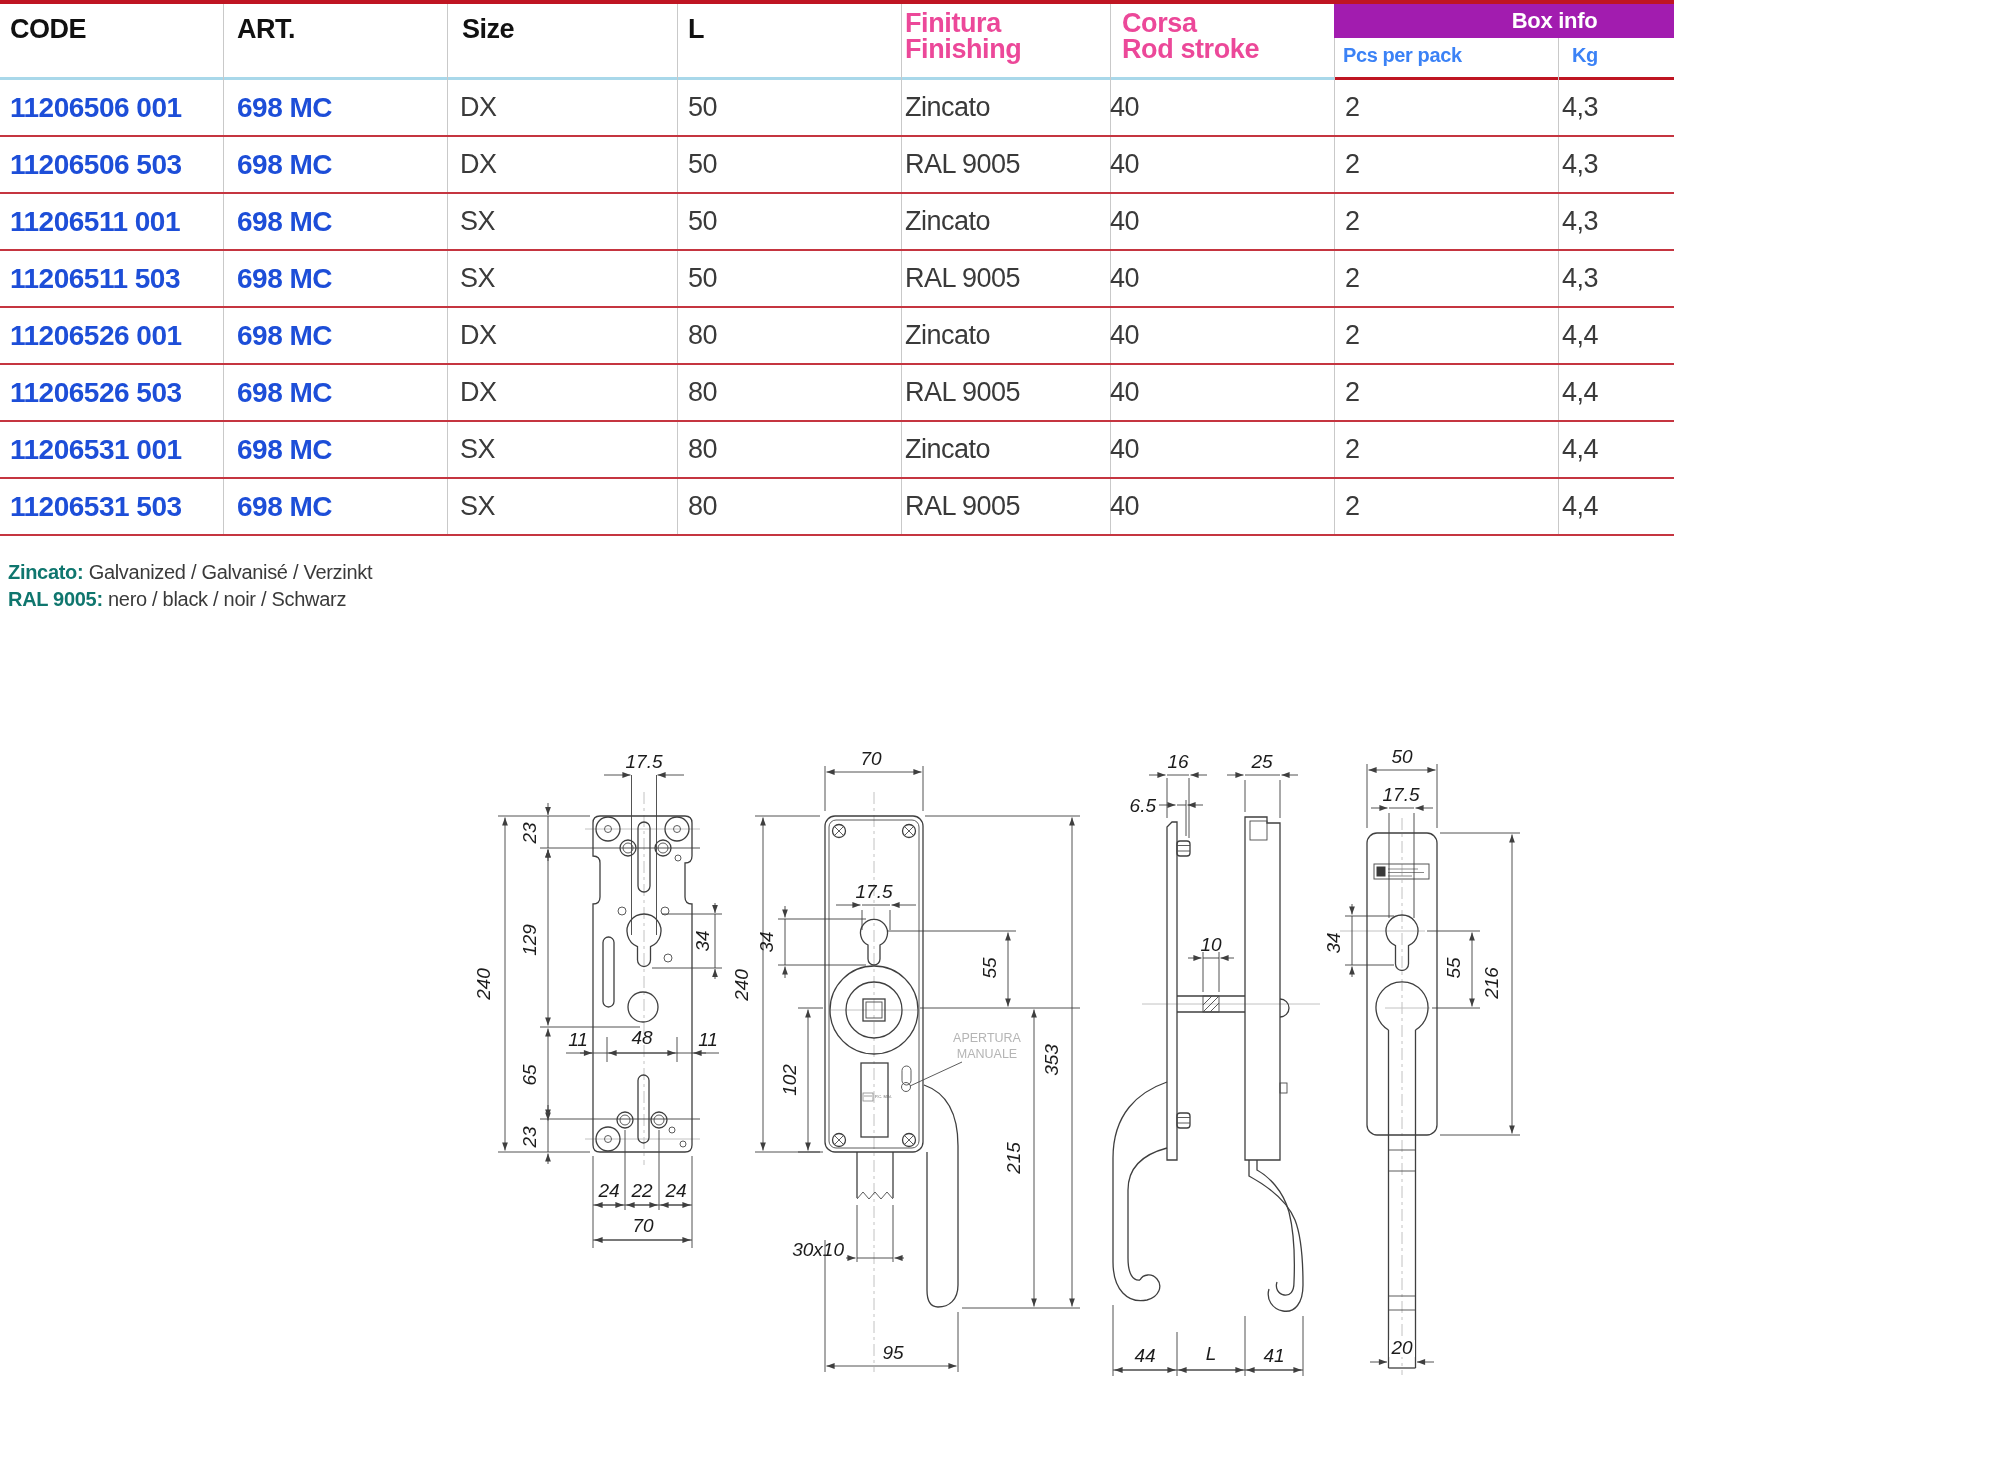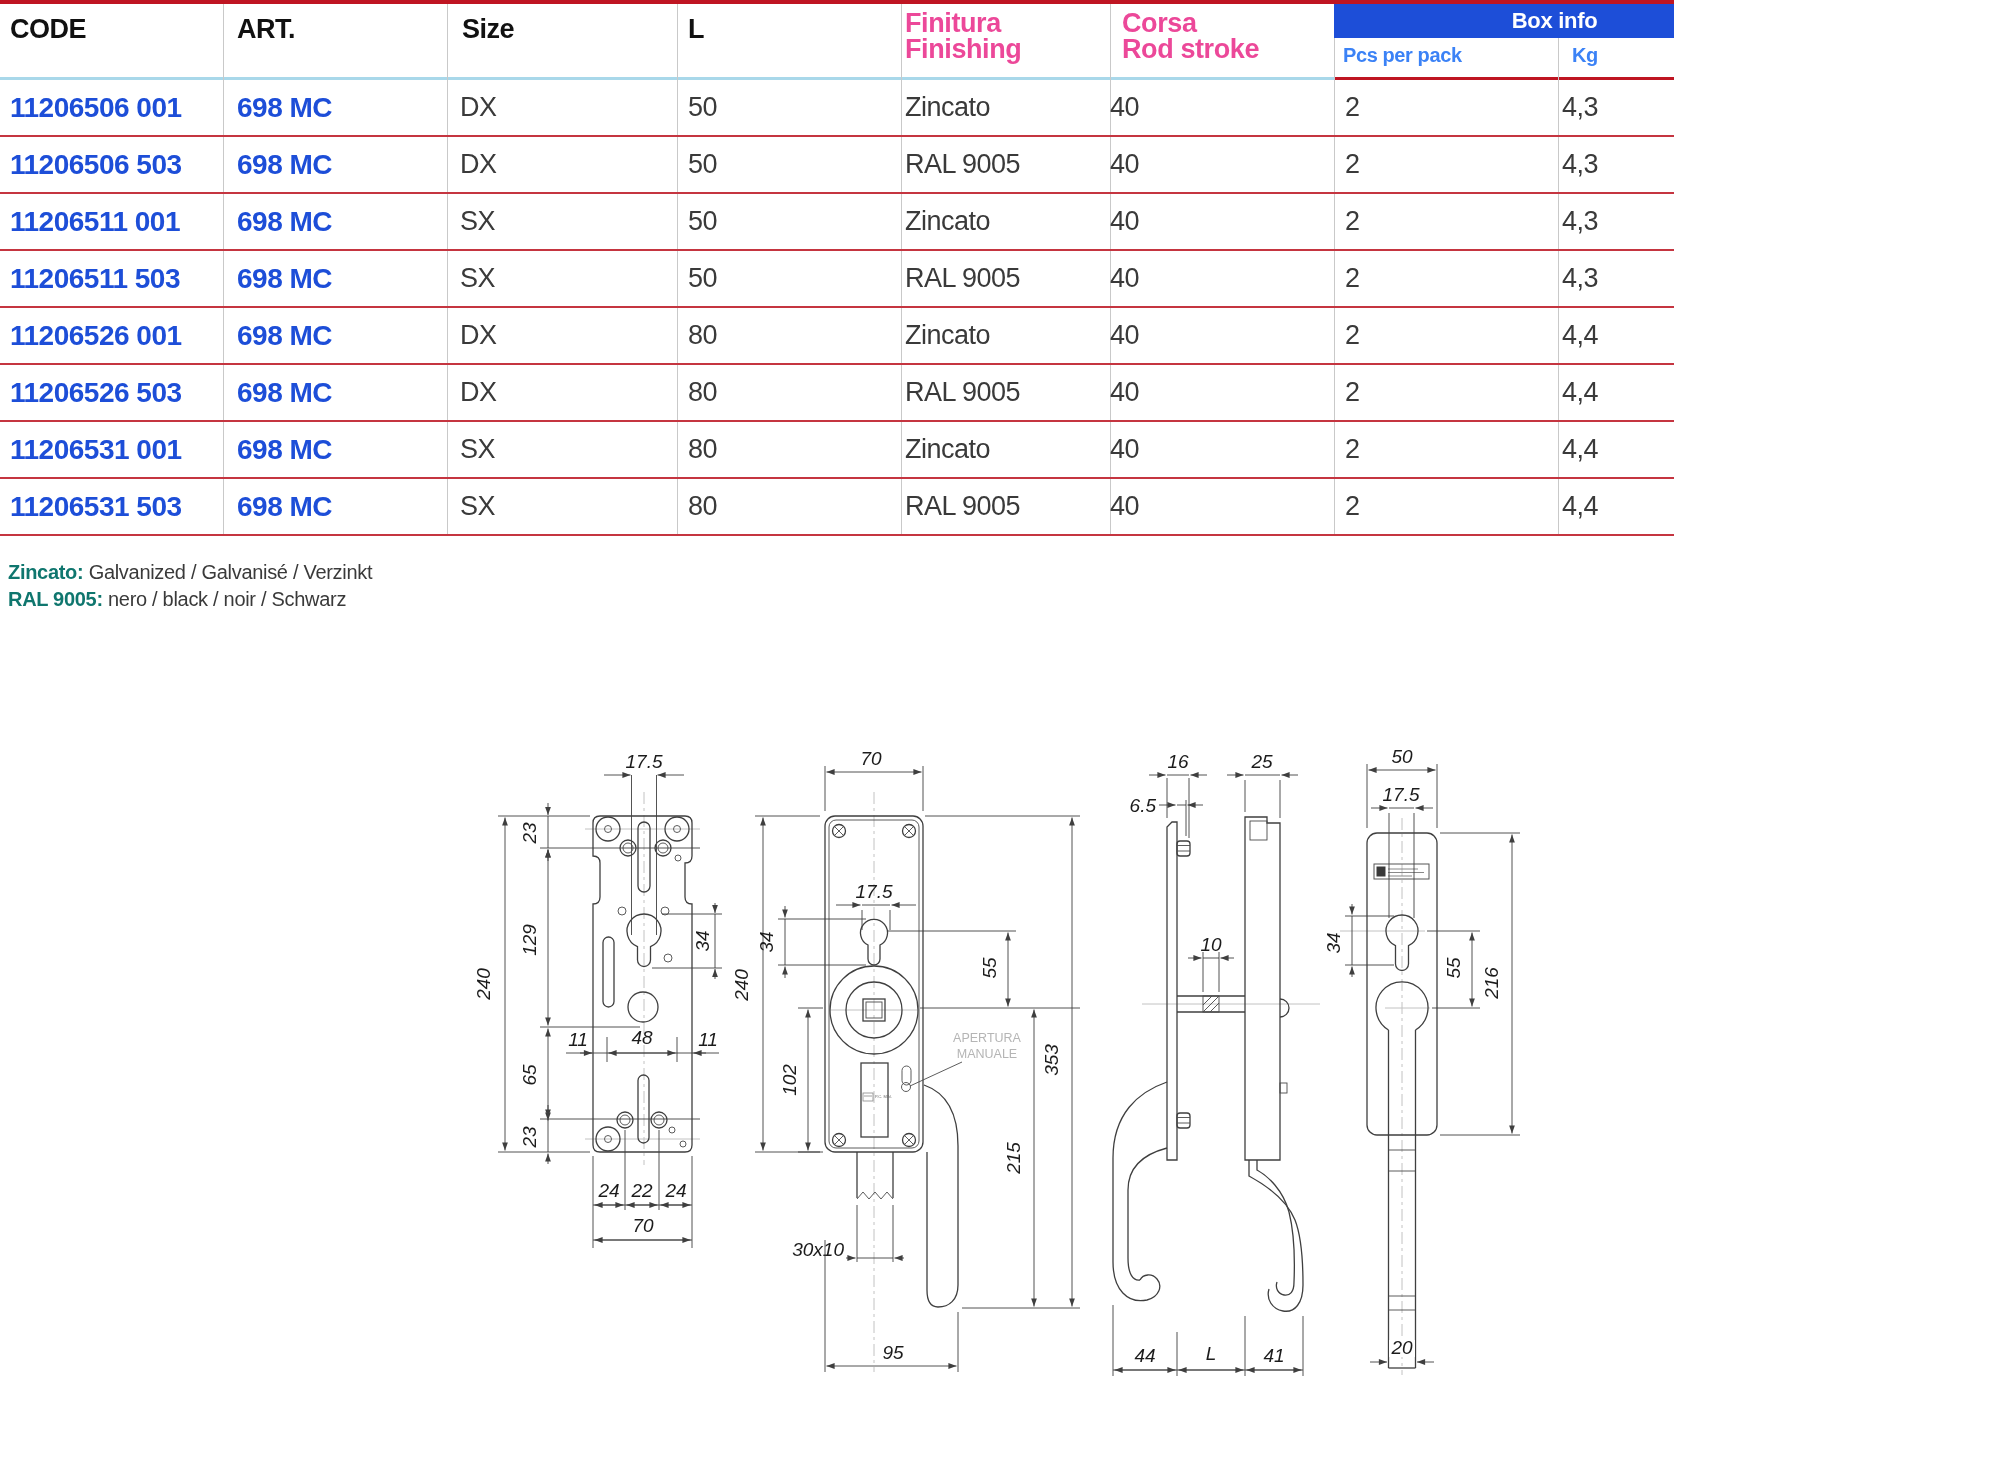--- a/index.html
+++ b/index.html
@@ -3,21 +3,21 @@
 <meta charset="utf-8">
 <style>
   html,body{margin:0;padding:0;background:#fff;}
   .page{position:relative;width:1674px;height:1459px;background:#fff;overflow:hidden;
         font-family:"Liberation Sans",sans-serif;color:#1a1a1a;}
   .abs{position:absolute;}
   
   .top-red{left:0;top:0;width:1775px;height:4px;background:#bf1522;}
   .hlabel{font-weight:bold;font-size:27px;letter-spacing:-.5px;color:#111;}
   .hlabel2{font-weight:bold;font-size:27px;line-height:26px;letter-spacing:-.4px;color:#ec4899;}
-  .boxbar{left:1334px;top:4px;width:441px;height:34px;background:#1d4ed8;
+  .boxbar{left:1334px;top:4px;width:441px;height:34px;background:#a21caf;
           display:flex;align-items:center;justify-content:center;}
   .boxbar span{color:#fff;font-weight:bold;font-size:22px;letter-spacing:-.3px;}
   .subhead{font-weight:bold;font-size:20px;letter-spacing:-.4px;color:#3b82f6;}
   .blueline{left:0;top:77px;width:1334px;height:3px;background:#a9d8ea;}
   .redline-h{left:1334px;top:77px;width:441px;height:3px;background:#bf1522;}
   .vsep{width:1px;background:#c9c9c9;}
   .tbody{left:0;top:80px;width:1775px;}
   .trow{height:55px;border-bottom:2px solid #c53540;display:grid;
         grid-template-columns:223px 224px 230px 224px 209px 224px 224px 217px;
         align-items:center;}

